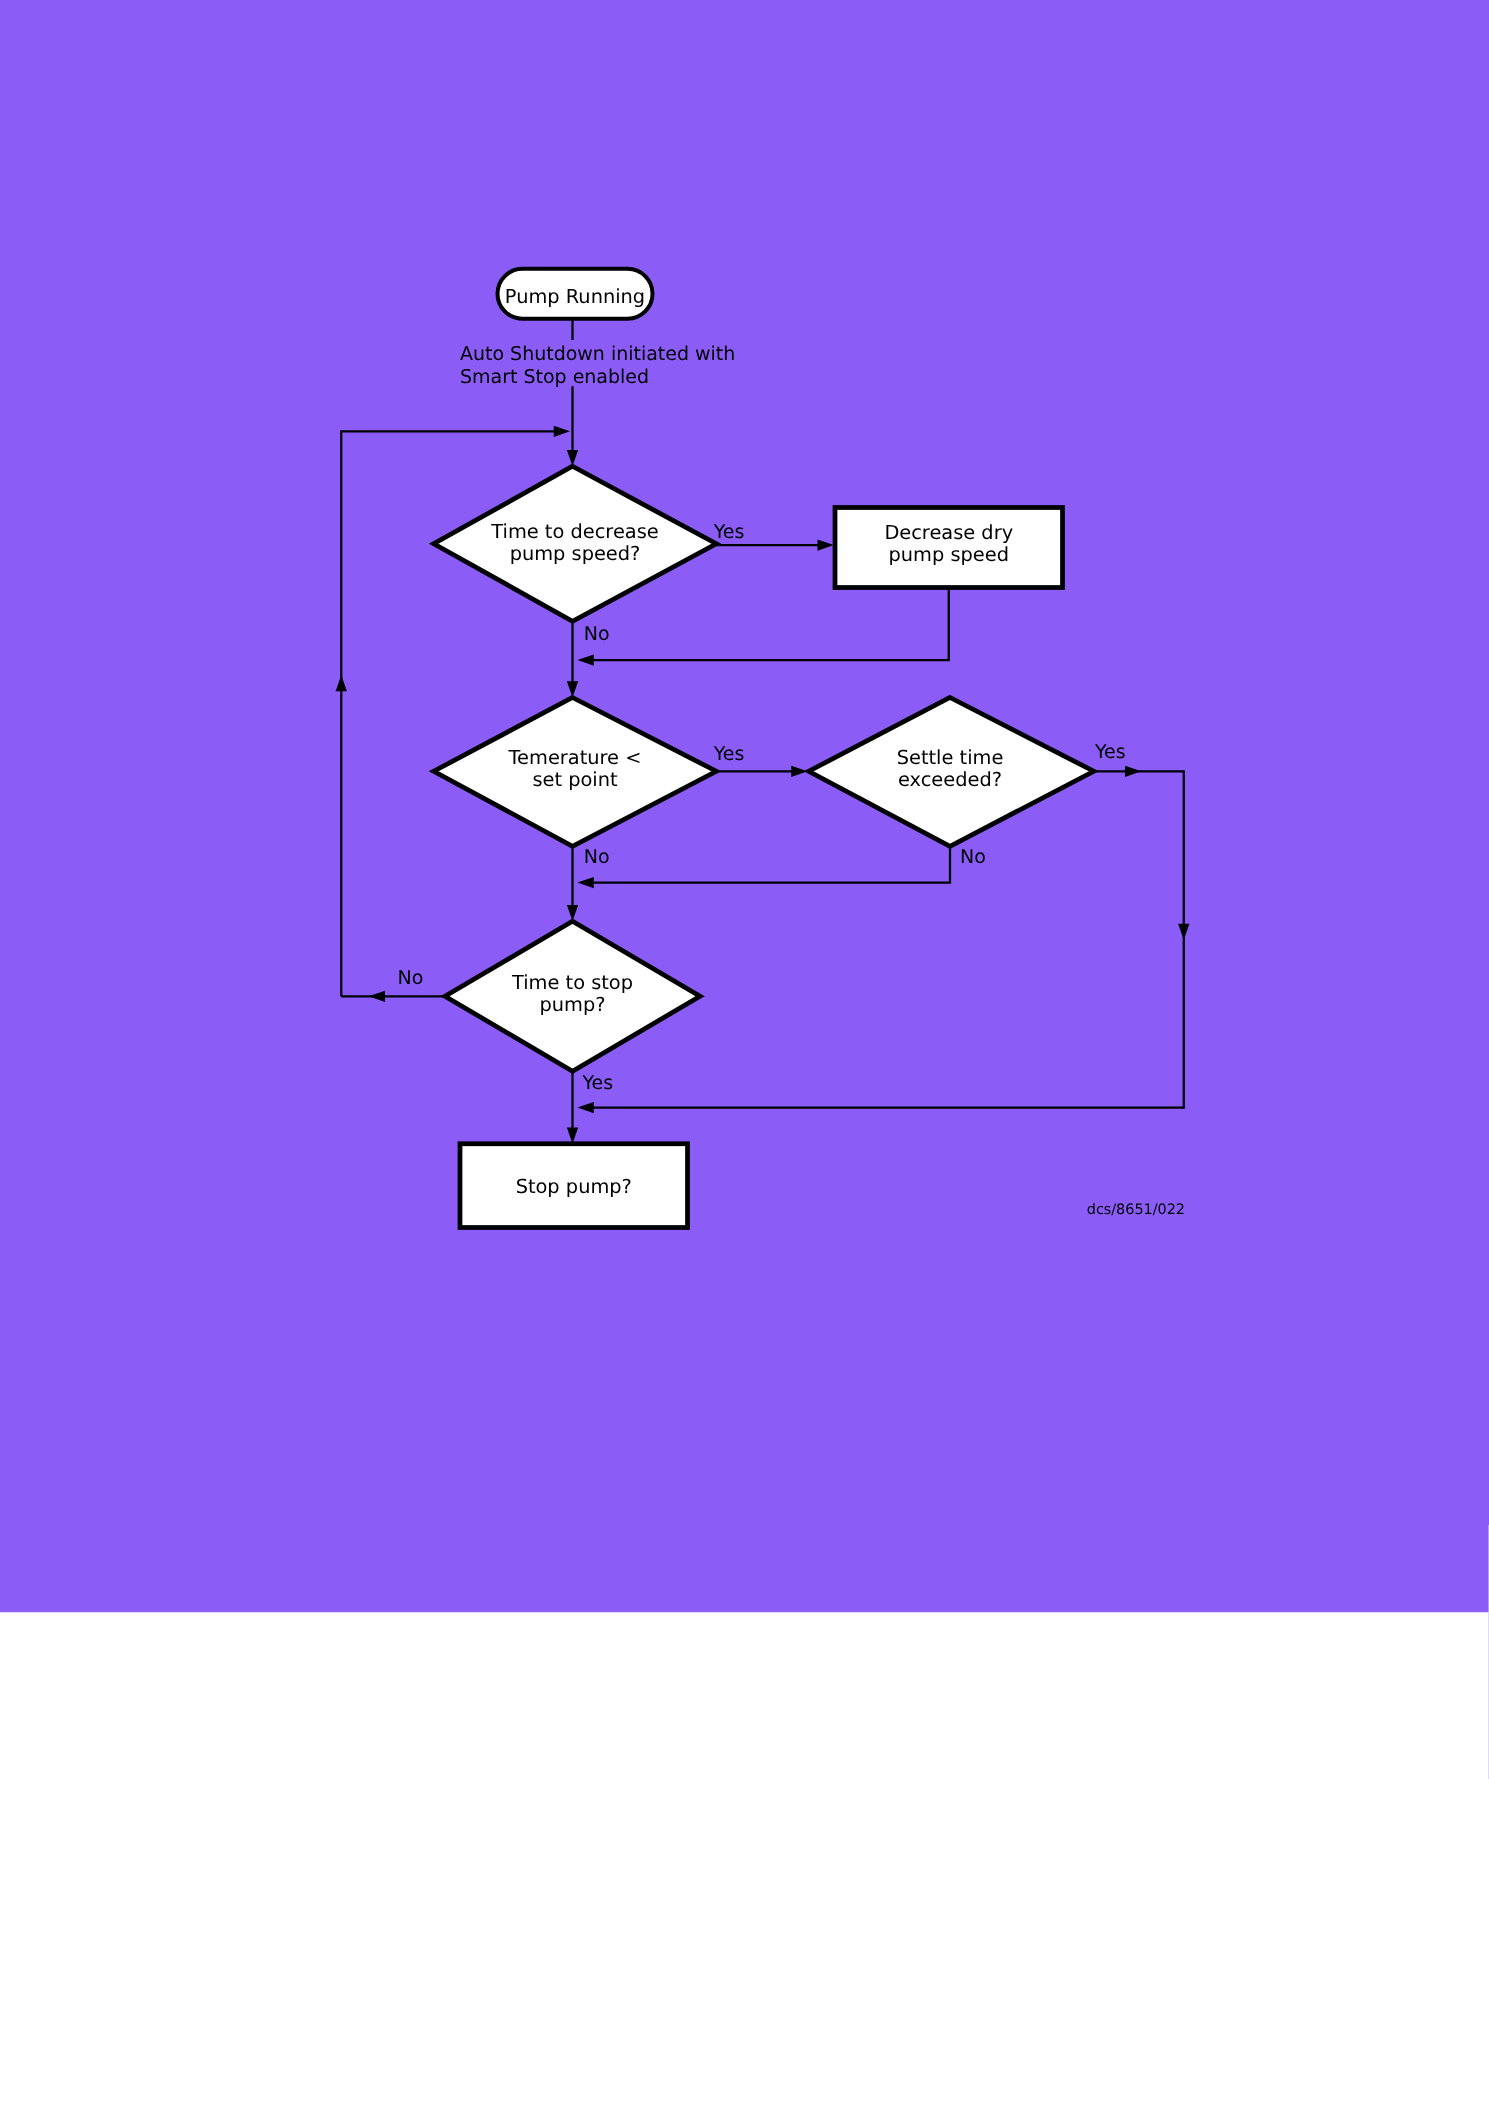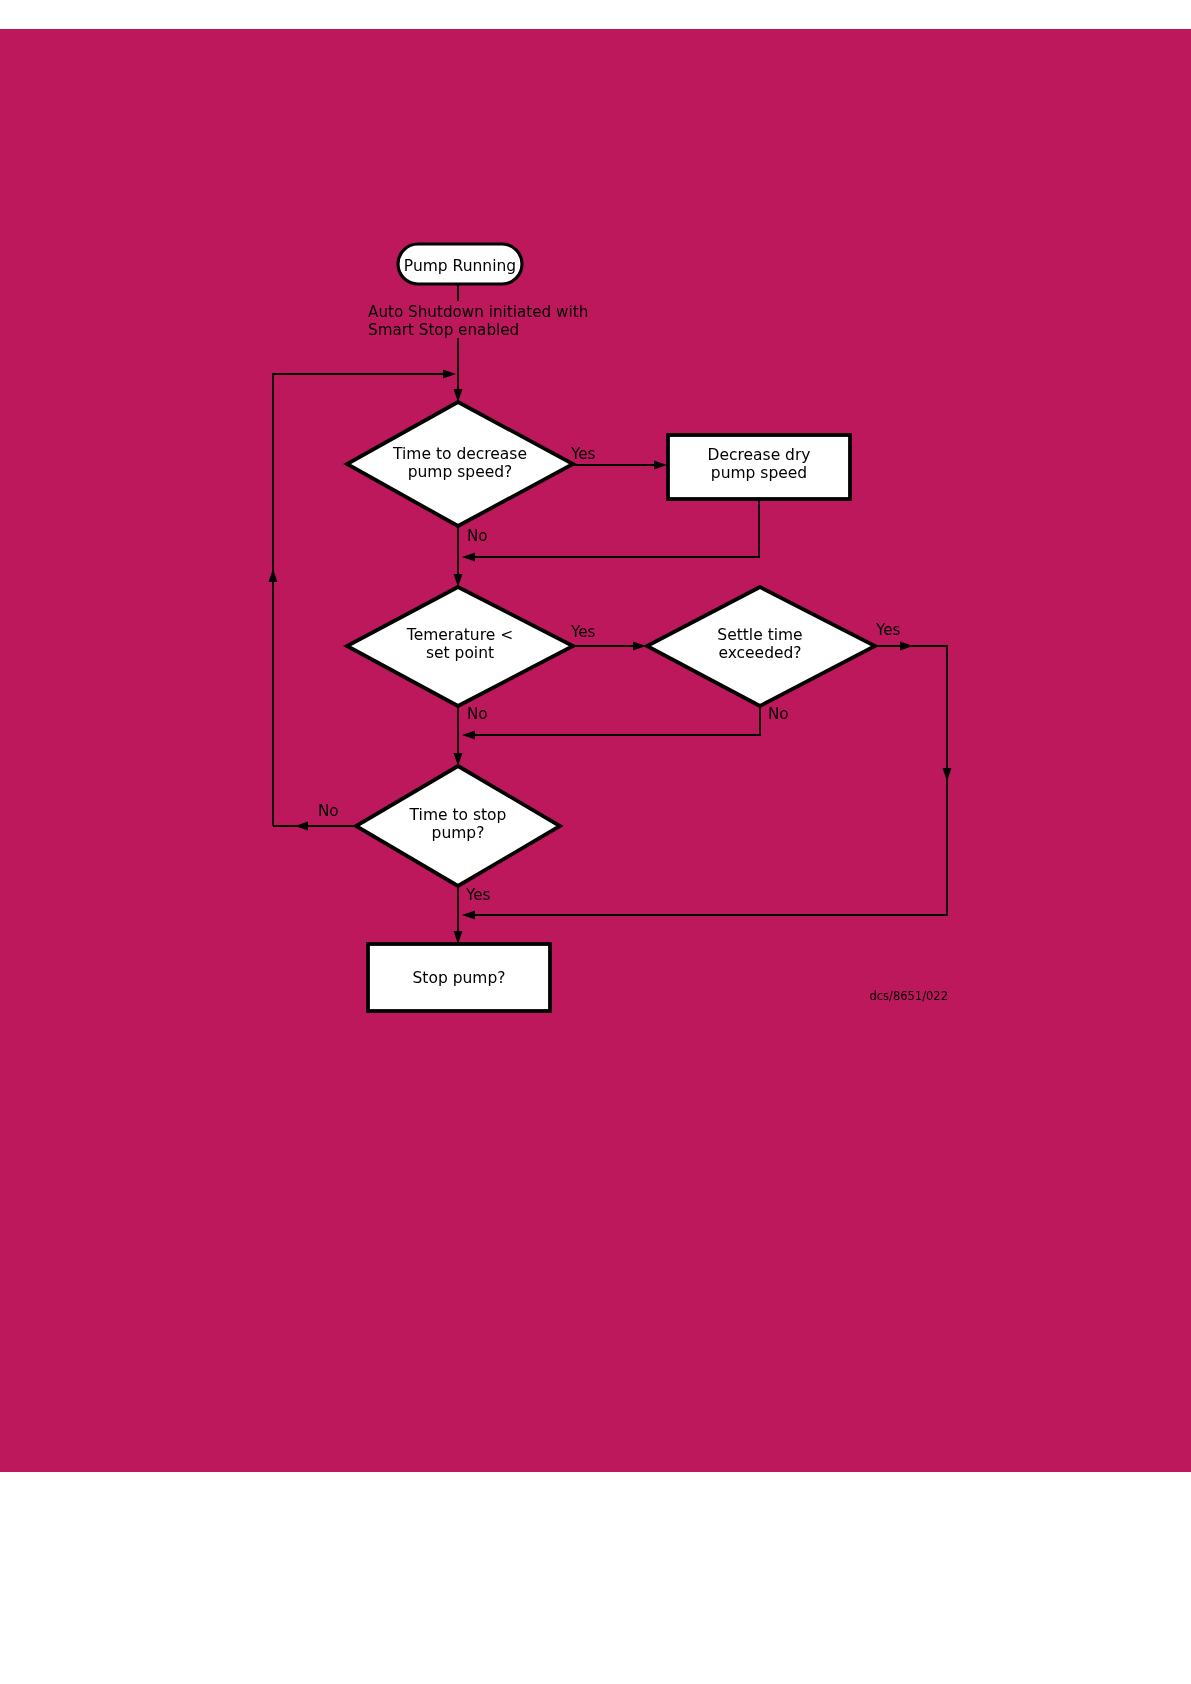--- a/index.html
+++ b/index.html
@@ -4,24 +4,23 @@
 <style>
   html, body {
     margin: 0;
     padding: 0;
     background: #ffffff;
     font-family: "DejaVu Sans", "Liberation Sans", sans-serif;
   }
   .page {
     position: relative;
     width: 1191px;
-    height: 1443px;
-    background: #be185d;
+    height: 1290px;
+    background: #8b5cf6;
     overflow: hidden;
-    margin-top: 29px;
   }
   svg { display: block; }
   .edge {
     fill: none;
     stroke: #000000;
     stroke-width: 1.8px;
   }
   .arrowhead { fill: #000000; stroke: none; }
   .shape {
     fill: #ffffff;

